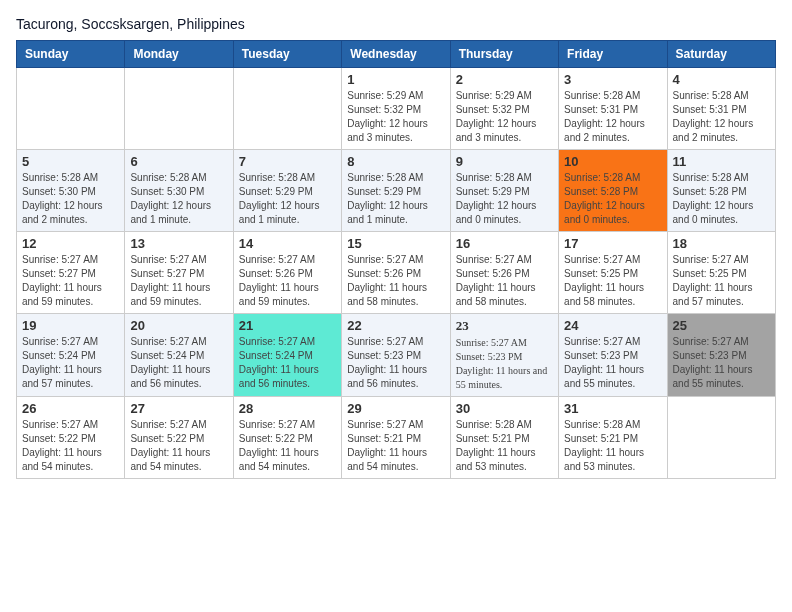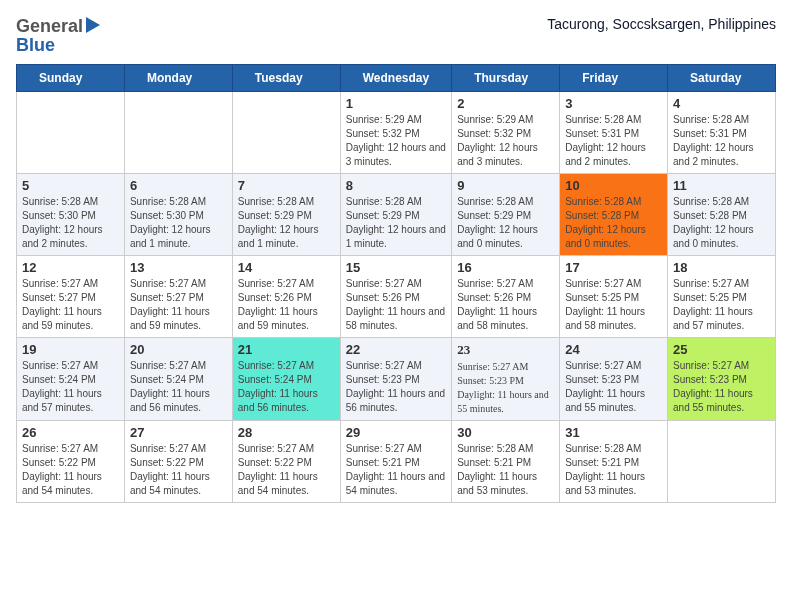--- a/index.html
+++ b/index.html
@@ -35,21 +35,21 @@
     }
     .calendar {
       width: 100%;
       border-collapse: collapse;
     }
     .calendar th {
       background: #2563a8;
       color: #fff;
       font-size: 12px;
       font-weight: bold;
-      padding: 6px 22px;
+      padding: 6px 8px;
       text-align: left;
       border: 1px solid #1a4a8a;
     }
     .calendar td {
       border: 1px solid #ccc;
       vertical-align: top;
       padding: 4px 5px;
       width: 108px;
       min-height: 80px;
       background: #fff;
@@ -86,29 +86,20 @@
       border-bottom: 8px solid transparent;
       border-left: 14px solid #2563a8;
       margin-left: 3px;
       margin-top: -4px;
     }
   </style>
 </head>
 <body>
 
 <div class="header">
-  <div class="logo-wrapper">
-    <div class="logo-text">
-      <div class="logo-text-row">
-        <span style="font-size:18px;font-weight:bold;color:#555;">General</span>
-        <span class="logo-arrow"></span>
-      </div>
-      <span style="font-size:18px;font-weight:bold;color:#2563a8;margin-top:-2px;">Blue</span>
-    </div>
-  </div>
   <div class="title-section">
     <div class="subtitle">Tacurong, Soccsksargen, Philippines</div>
   </div>
 </div>
 
 <table class="calendar">
   <thead>
     <tr>
       <th>Sunday</th>
       <th>Monday</th>
@@ -267,21 +258,21 @@
           <div class="day-info" style="white-space: pre-line;">Sunrise: 5:27 AM
 Sunset: 5:23 PM
 Daylight: 11 hours and 55 minutes.</div>
         </td>
         <td style="background: rgb(240, 244, 250);">
           <div class="day-number">24</div>
           <div class="day-info" style="white-space: pre-line;">Sunrise: 5:27 AM
 Sunset: 5:23 PM
 Daylight: 11 hours and 55 minutes.</div>
         </td>
-        <td style="background: #bef264;">
+        <td style="background: #a3a3a3;">
           <div class="day-number">25</div>
           <div class="day-info" style="white-space: pre-line;">Sunrise: 5:27 AM
 Sunset: 5:23 PM
 Daylight: 11 hours and 55 minutes.</div>
         </td>
       </tr>
       <tr>
         <td>
           <div class="day-number">26</div>
           <div class="day-info" style="white-space: pre-line;">Sunrise: 5:27 AM

